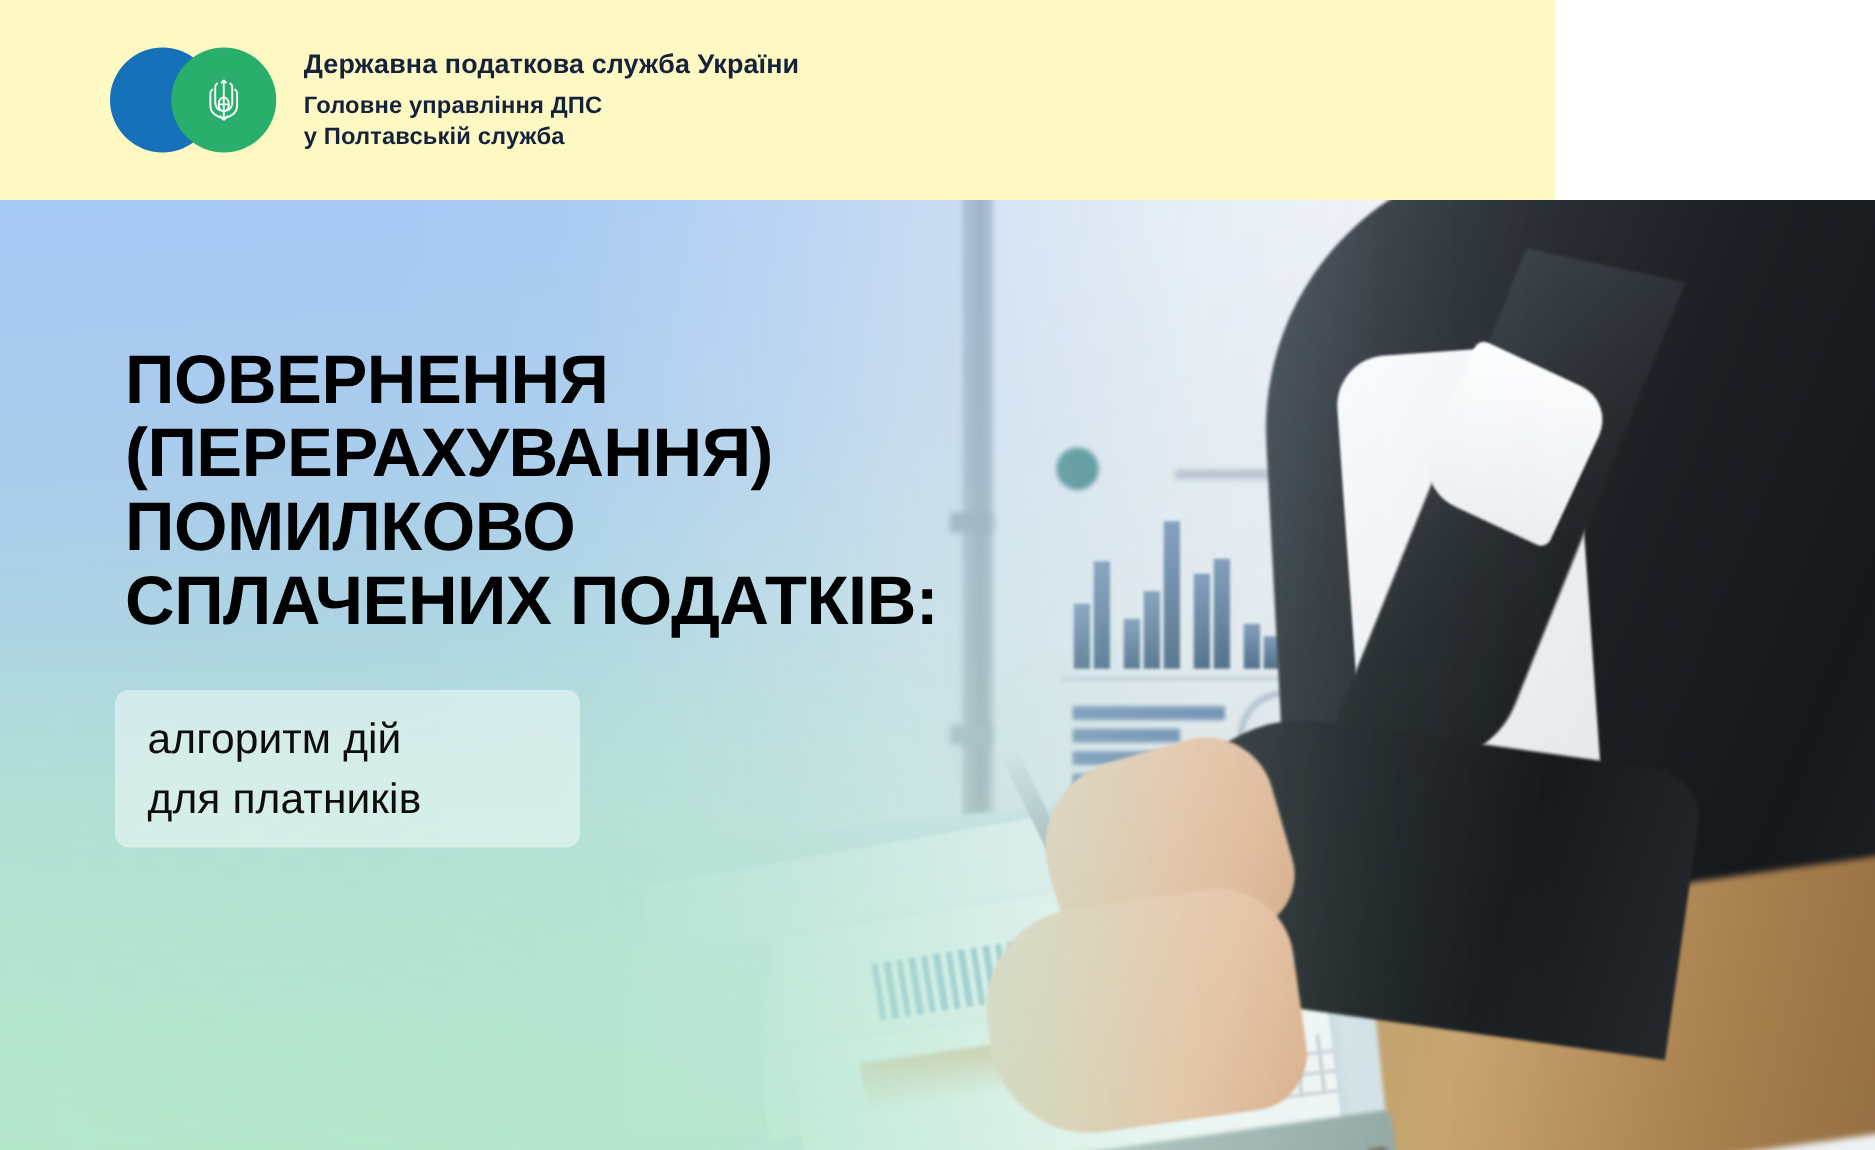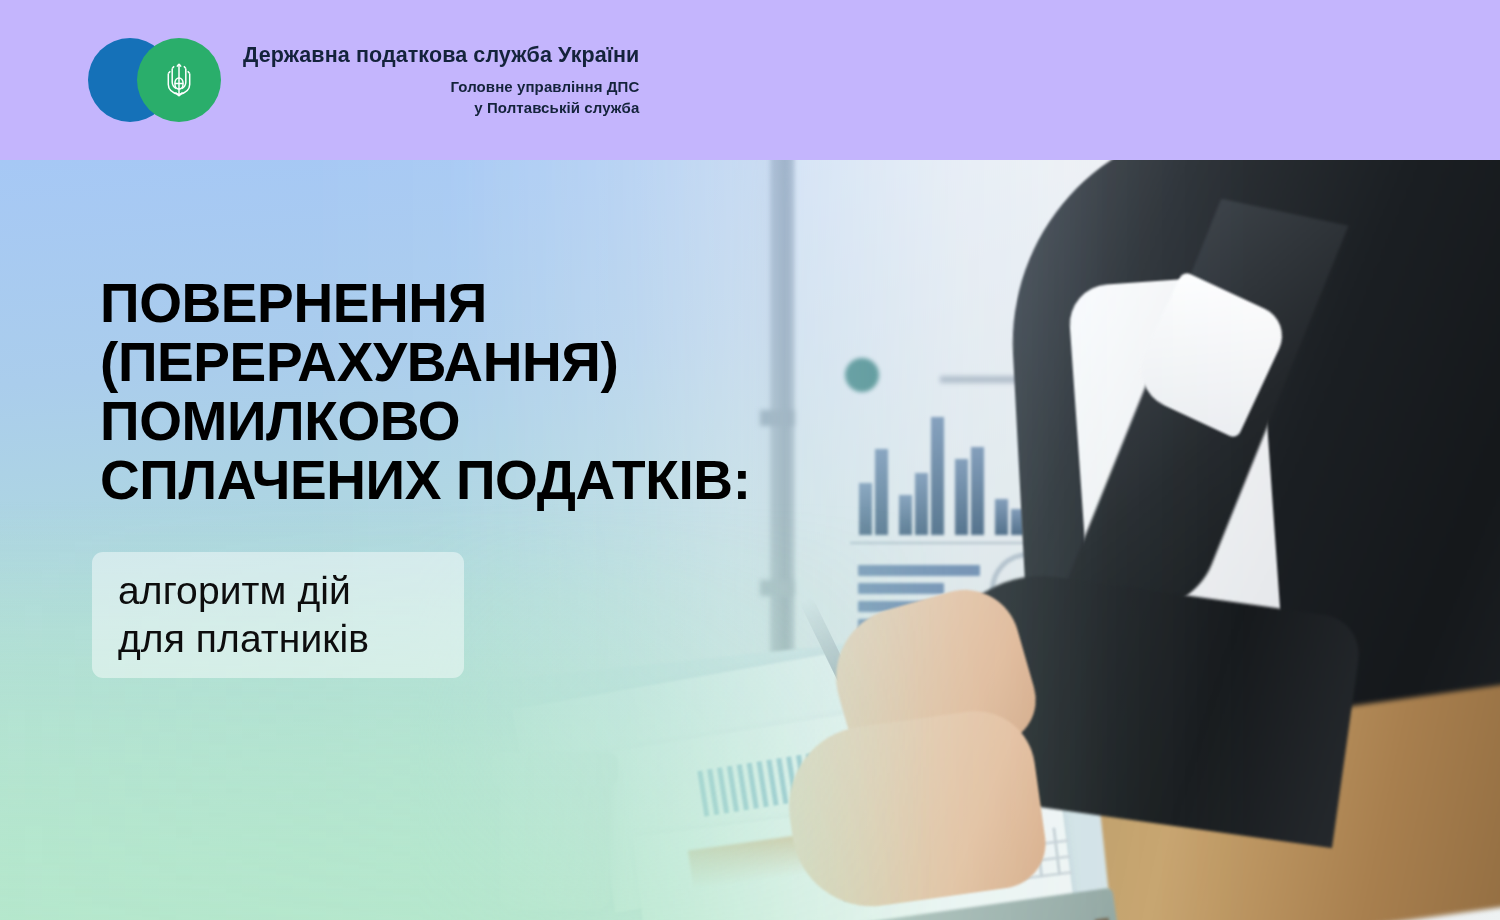--- a/index.html
+++ b/index.html
@@ -15,22 +15,22 @@
   .banner {
     position:relative;
     width:1500px; height:920px;
     overflow:hidden;
     background:#ffffff;
   }
 
   
   .header {
     position:absolute; top:0; left:0;
-    width:1500px; height:160px;
-    background:#c4b5fd;
+    width:1244px; height:160px;
+    background:#fef9c3;
     z-index:60;
     display:flex; align-items:center;
   }
   .logo-block {
     display:flex; align-items:center;
     margin-left:88px;
     gap:0;
   }
   .logo-marks {
     position:relative;
@@ -54,24 +54,23 @@
     font-weight:bold;
     line-height:1.0;
   }
   .logo-line-1 {
     font-size:21.5px;
     letter-spacing:0.1px;
     margin-bottom:13px;
     white-space:nowrap;
   }
   .logo-line-2, .logo-line-3 {
-    font-size:15px;
+    font-size:19px;
     letter-spacing:0.1px;
     white-space:nowrap;
-    text-align:right;
   }
   .logo-line-2 { margin-bottom:6px; }
 
   
   .stage {
     position:absolute;
     top:160px; left:0;
     width:1500px; height:760px;
     overflow:hidden;
     background:#d9e2ea;
@@ -343,21 +342,21 @@
 
   .subtitle-box {
     position:absolute; left:80px; top:392px;
     width:372px; height:126px;
     background:rgba(255,255,255,0.46);
     border-radius:11px;
     display:flex; flex-direction:column; justify-content:center;
   }
   .subtitle {
     color:#0d0d0d;
-    font-size:39px;
+    font-size:34px;
     line-height:48px;
     font-weight:normal;
     letter-spacing:0.1px;
     margin-left:26px;
     white-space:pre-line;
   }
 </style>
 </head>
 <body>
 

